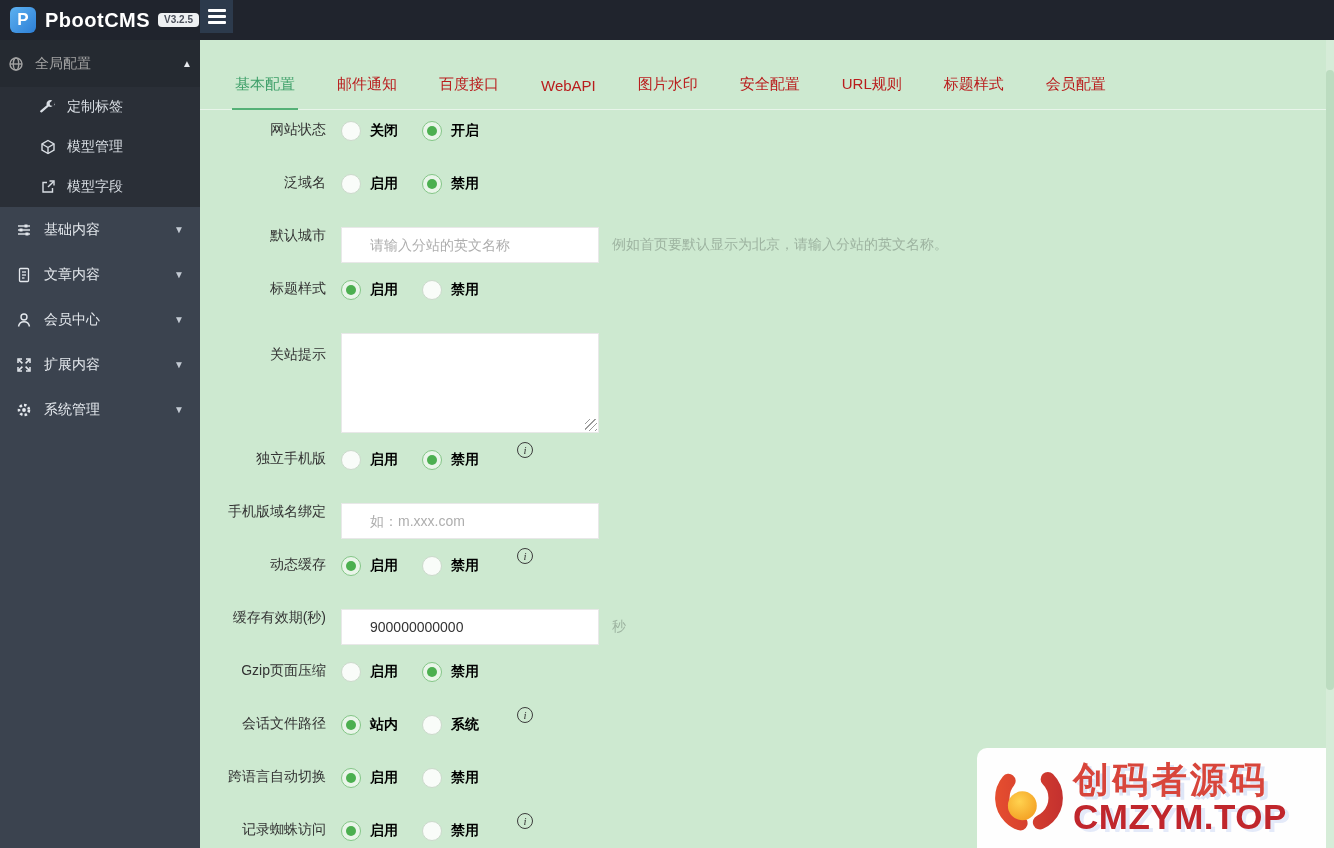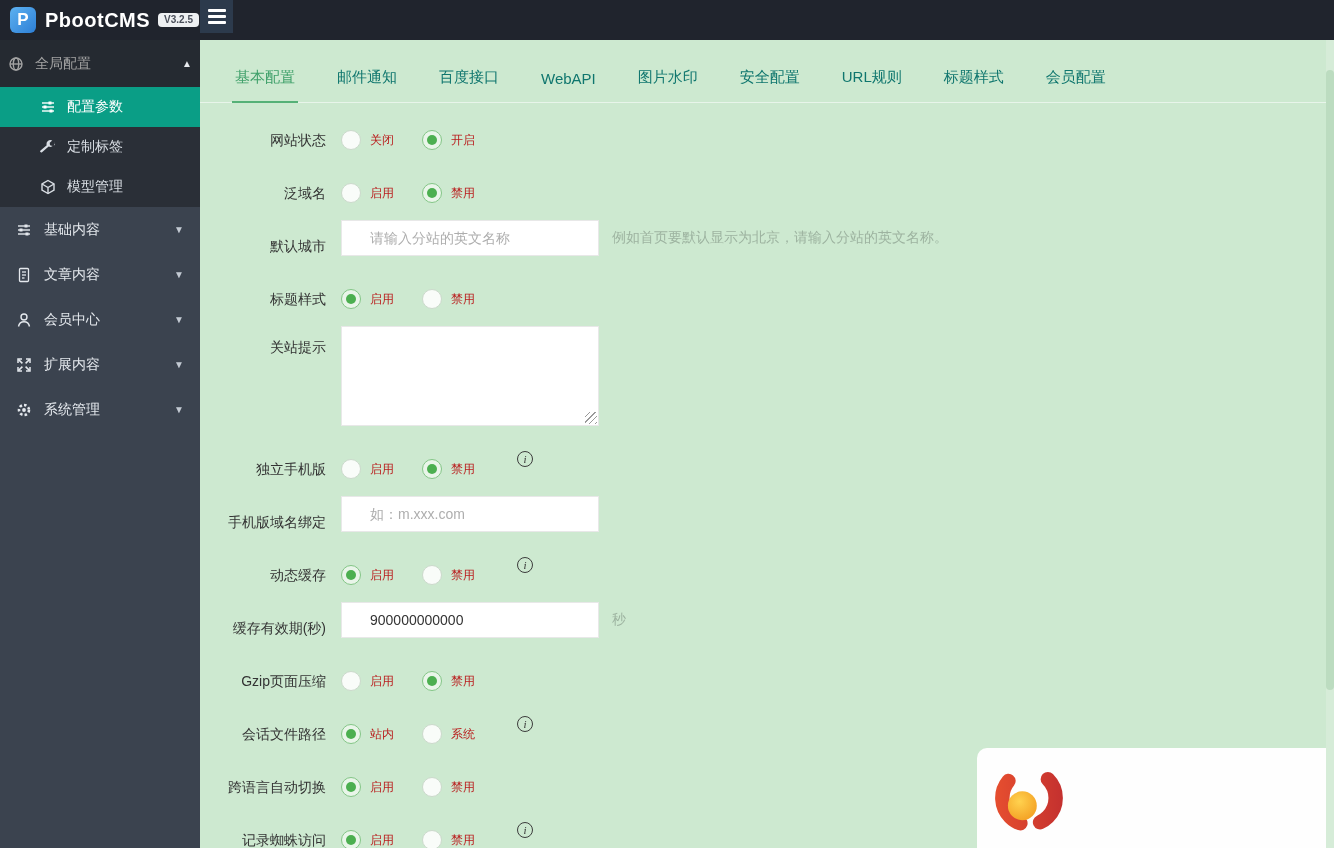--- a/index.html
+++ b/index.html
@@ -34,40 +34,40 @@
   .sub-item .s-icon { margin-right:11px; }
   .sub-item.active { background:#0a9e86; color:#fff; }
   .side-item { height:45px; display:flex; align-items:center; padding:17px 16px;
     color:#e4e8ed; font-size:14px; cursor:pointer; }
   .side-item .s-icon { margin-right:12px; }
   .s-icon { width:16px; height:16px; display:inline-flex; flex-shrink:0; }
   .s-icon svg { width:16px; height:16px; }
 
   
   .main { position:absolute; left:200px; top:40px; right:0; bottom:0; background:#cde9d0; overflow:hidden; }
-  .tabbar { height:63px; display:flex; align-items:flex-end; padding-left:32px;
+  .tabbar { height:70px; display:flex; align-items:flex-end; padding-left:32px;
     border-bottom:1px solid rgba(255,255,255,.55); }
-  .tab { margin-right:36px; padding:0 3px 15px; font-size:15px; color:#0f766e; cursor:pointer; }
+  .tab { margin-right:36px; padding:0 3px 15px; font-size:15px; color:#b91c1c; cursor:pointer; }
   .tab.active { color:#3fa06a; border-bottom:2px solid #55b177; margin-bottom:-1px; padding-bottom:14px; }
 
   .form { padding-top:11px; }
-  .row { display:flex; align-items:flex-end; min-height:36px; margin-bottom:17px; }
+  .row { display:flex; align-items:flex-start; min-height:36px; margin-bottom:17px; }
   .row.top { align-items:flex-start; }
   .row-label { width:141px; flex-shrink:0; text-align:right; padding-right:15px;
     font-size:14px; color:#333; }
   .row.top .row-label { padding-top:13px; }
   .controls { display:flex; align-items:center; }
 
   .radio-opt { display:flex; align-items:center; margin-right:24px; width:57px; cursor:pointer; }
   .radio { width:20px; height:20px; border-radius:50%; background:#f9fcf9; border:1px solid #ccd9cc;
     position:relative; flex-shrink:0; }
   .radio-opt.checked .radio { border-color:#84c687; background:#e9f5e9; }
   .radio-opt.checked .radio::after { content:""; position:absolute; left:4px; top:4px;
     width:10px; height:10px; border-radius:50%; background:#4caf50; }
-  .opt-label { margin-left:9px; font-size:12px; color:#b91c1c; white-space:nowrap; }
+  .opt-label { margin-left:9px; font-size:14px; color:#000000; white-space:nowrap;font-weight:bold; }
 
   .info-icon { width:16px; height:16px; border:1px solid #3c3c3c; border-radius:50%;
     display:flex; align-items:center; justify-content:center; color:#333; margin-left:14px;
     align-self:flex-start; margin-top:-6px; cursor:pointer;
     font-family:"Liberation Serif","DejaVu Serif",serif; font-size:11px; font-style:italic; }
   .info-icon::before { content:"i"; }
   .controls .info-icon { align-self:center; position:relative; top:-7px; }
 
   .tinput { width:258px; height:36px; background:#fff; border:1px solid #e8e8e8;
     padding:0 28px; font-size:14px; color:#333; outline:none;
@@ -118,49 +118,46 @@
       <svg viewBox="0 0 16 16" fill="none" stroke="currentColor" stroke-width="1.4">
         <circle cx="8" cy="8" r="6"></circle>
           <ellipse cx="8" cy="8" rx="2.7" ry="6"></ellipse>
           <line x1="2" y1="8" x2="14" y2="8"></line>
       </svg>
       </span>
     <span>全局配置</span>
     <span class="chev-up"></span>
   </div>
   <div class="submenu">
-    <div class="sub-item active">
-      <span class="s-icon">
-        <svg viewBox="0 0 16 16" stroke="currentColor" stroke-width="1.4">
-          <line x1="2" y1="4" x2="14" y2="4"></line>
-            <line x1="2" y1="8" x2="14" y2="8"></line>
-            <line x1="2" y1="12" x2="14" y2="12"></line>
-          <rect x="8.5" y="2.5" width="3" height="3" fill="currentColor" stroke="none"></rect>
-          <rect x="3.5" y="6.5" width="3" height="3" fill="currentColor" stroke="none"></rect>
-          <rect x="9.5" y="10.5" width="3" height="3" fill="currentColor" stroke="none"></rect>
-        </svg>
-        </span>
-      <span>配置参数</span>
-    </div>
     <div class="sub-item">
       <span class="s-icon">
         <svg viewBox="0 0 16 16" fill="currentColor">
           <path d="M13.8 2.2a4 4 0 0 1-5.2 5.2L4 12l-1.6 1.6a1.1 1.1 0 0 1-1.6-1.6L6.6 6.4a4 4 0 0 1 5.2-5.2L9.4 3.6l.5 2.5 2.5.5 2.4-2.4c.1.7 0 1.4-.2 2z" transform="rotate(4 8 8)"></path>
         </svg>
         </span>
       <span>定制标签</span>
     </div>
     <div class="sub-item">
       <span class="s-icon">
         <svg viewBox="0 0 16 16" fill="none" stroke="currentColor" stroke-width="1.4">
           <path d="M8 1.5 14 5v6l-6 3.5L2 11V5z"></path>
             <path d="M2 5l6 3.5L14 5M8 8.5V14.5"></path>
         </svg>
         </span>
       <span>模型管理</span>
+    </div>
+    <div class="sub-item">
+      <span class="s-icon">
+        <svg viewBox="0 0 16 16" fill="none" stroke="currentColor" stroke-width="1.4">
+          <path d="M7 3.5H3v9.5h9.5V9"></path>
+            <path d="M9.5 2H14v4.5"></path>
+            <line x1="8" y1="8" x2="13.6" y2="2.4"></line>
+        </svg>
+        </span>
+      <span>模型字段</span>
     </div>
   </div>
 
   <div class="side-item">
     <span class="s-icon">
       <svg viewBox="0 0 16 16" stroke="currentColor" stroke-width="1.4">
         <line x1="2" y1="4" x2="14" y2="4"></line>
           <line x1="2" y1="8" x2="14" y2="8"></line>
           <line x1="2" y1="12" x2="14" y2="12"></line>
         <rect x="8.5" y="2.5" width="3" height="3" fill="currentColor" stroke="none"></rect>
@@ -405,17 +402,21 @@
           <stop offset="1" stop-color="#c22f2f"></stop>
       </linearGradient>
       <radialGradient id="wo" cx="0.4" cy="0.35" r="0.8">
         <stop offset="0" stop-color="#ffd24f"></stop>
           <stop offset="1" stop-color="#f29a1e"></stop>
       </radialGradient>
     </defs>
     <circle cx="36" cy="36" r="24" fill="none" stroke="url(#wg)" stroke-width="13" stroke-dasharray="46 18 46 41" stroke-linecap="round" transform="rotate(-45 36 36)"></circle>
     <circle cx="30" cy="43" r="13" fill="url(#wo)"></circle>
   </svg>
+  <div class="wm-text">
+    <div class="wm-line1">创码者源码</div>
+    <div class="wm-line2">CMZYM.TOP</div>
+  </div>
 </div>
 
 <div class="scroll-strip">
   <div class="scroll-thumb"></div>
 </div>
 
 </body></html>

